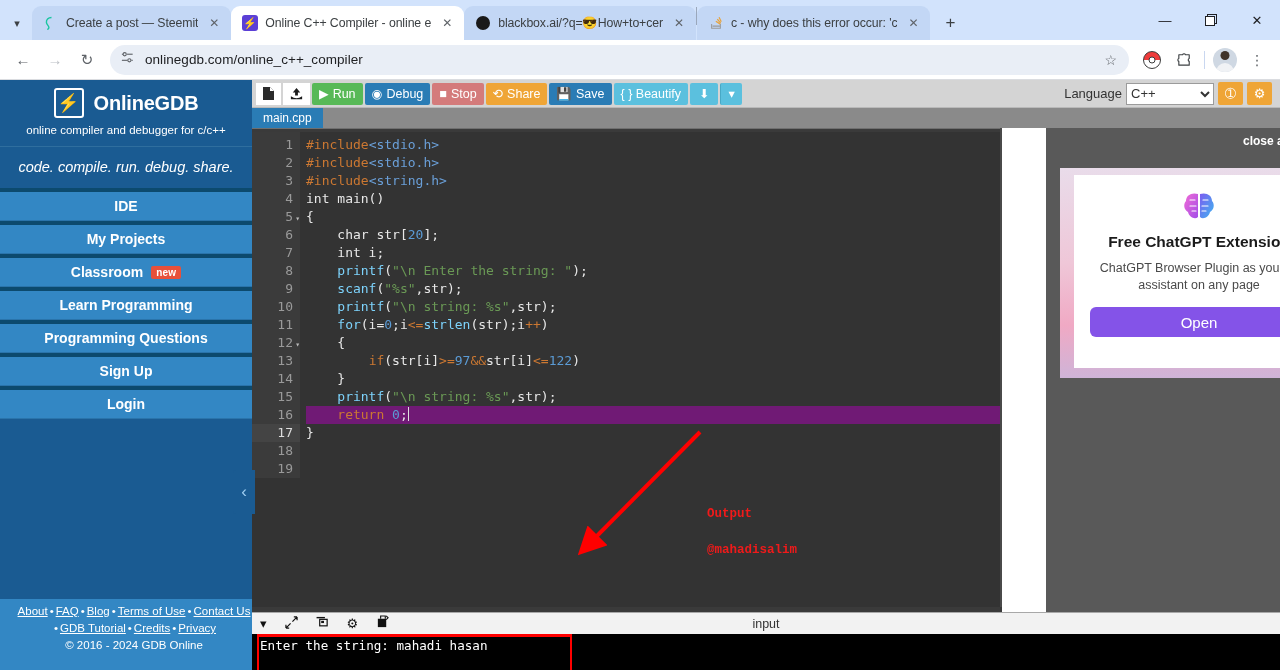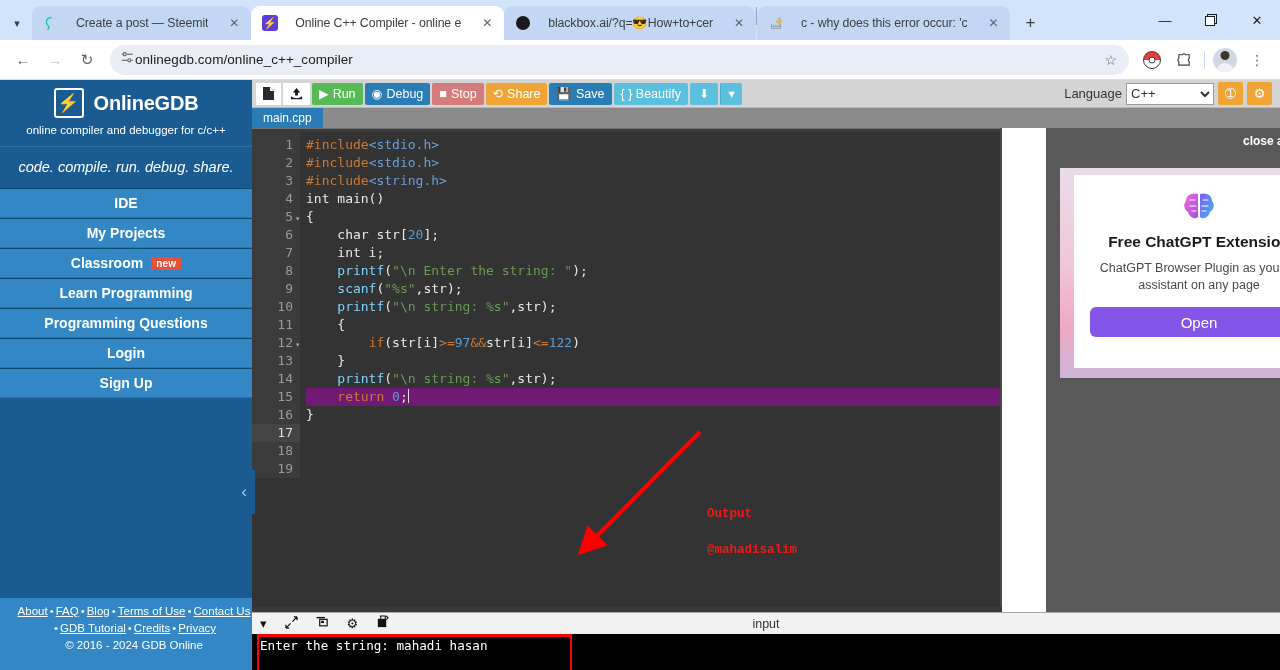--- a/index.html
+++ b/index.html
@@ -15,21 +15,21 @@
 
   .tabstrip {
     height: 40px; background: #d2e3fc; display: flex; align-items: flex-end;
     padding-left: 2px; position: relative;
   }
   .tab-search {
     width: 30px; height: 34px; display: flex; align-items: center;
     justify-content: center; color: #3c4043; font-size: 11px; cursor: default;
   }
   .tab {
-    height: 34px; display: flex; align-items: center; gap: 17px;
+    height: 34px; display: flex; align-items: center; gap: 7px;
     padding: 0 8px 0 11px; border-radius: 9px 9px 0 0;
     font-size: 12px; color: #3c4043; position: relative;
     background: #c3d7f5; min-width: 60px;
   }
   .tab.active { background: #ffffff; }
   .tab .favicon {
     width: 16px; height: 16px; flex: 0 0 16px; display: flex;
     align-items: center; justify-content: center; font-size: 12px;
     border-radius: 3px; overflow: hidden;
   }
@@ -62,21 +62,21 @@
     padding: 0 8px; gap: 2px; border-bottom: 1px solid #dadce0;
   }
   .navbtn {
     width: 30px; height: 30px; border-radius: 50%; display: flex;
     align-items: center; justify-content: center; color: #5f6368; font-size: 15px;
   }
   .navbtn.disabled { color: #bdc1c6; }
   .omnibox {
     flex: 1; height: 30px; background: #e9eef6; border-radius: 16px;
     display: flex; align-items: center; padding: 0 12px 0 10px;
-    margin: 0 6px;  justify-content: space-between;
+    margin: 0 6px; gap: 10px; justify-content: space-between;
   }
   .omnibox .url { font-size: 13.5px; color: #202124; letter-spacing: 0.05px;}
   .omnibox .star { margin-left: auto; color: #5f6368; font-size: 14px; }
   .tb-icon {
     width: 30px; height: 30px; display: flex; align-items: center;
     justify-content: center; color: #5f6368; font-size: 14px;
   }
   .ext-sep { width:1px; height:18px; background:#c9d7f0; margin:0 3px;}
   .avatar {
     width: 24px; height: 24px; border-radius: 50%; overflow:hidden;
@@ -108,21 +108,21 @@
     display: flex; align-items: center; justify-content: center;
     font-size: 18px; color: #fff; line-height: 1;
   }
   .sb-name { font-size: 20px; font-weight: bold; letter-spacing: -0.2px;}
   .sb-tagline { font-size: 11.5px; margin-top: 6px; color: #fff; }
   .sb-slogan {
     background: #1a5b92; font-style: italic; font-size: 14.5px;
     padding: 12px 0 13px; border-top: 1px solid #2f6e9e;
   }
   .sb-item {
-    background: #3387c4; border-top: 1px solid #0c4a6e; border-bottom:1px solid #2a74ab;
+    background: #3387c4; border-top: 4px solid #0c4a6e; border-bottom:1px solid #2a74ab;
     padding: 6px 0; font-size: 14px; font-weight: bold; cursor: pointer;
     display:flex; align-items:center; justify-content:center; gap:8px;
   }
   .badge-new {
     background: #e8503a; color: #fff; font-size: 10px; font-weight: bold;
     padding: 1px 5px; border-radius: 2px; letter-spacing:0.2px;text-align:right;
   }
   .sb-spacer { background:#1a5b92; height: 200px; }
   .sb-footer {
     position:absolute; bottom:14px; left:0; width:268px; background:#3387c4;
@@ -403,24 +403,24 @@
         <span>Classroom</span>
         <span class="badge-new">new</span>
       </div>
       <div class="sb-item">
         <span>Learn Programming</span>
       </div>
       <div class="sb-item">
         <span>Programming Questions</span>
       </div>
       <div class="sb-item">
+        <span>Sign Up</span>
+      </div>
+      <div class="sb-item">
         <span>Login</span>
-      </div>
-      <div class="sb-item">
-        <span>Sign Up</span>
       </div>
       <div class="sb-spacer"></div>
 
       <div class="sb-footer">
         <div>
           <a>About</a><span class="sep">•</span><a>FAQ</a><span class="sep">•</span><a>Blog</a><span class="sep">•</span><a>Terms of Use</a><span class="sep">•</span><a>Contact Us</a>
         </div>
         <div>
           <span class="sep">•</span><a>GDB Tutorial</a><span class="sep">•</span><a>Credits</a><span class="sep">•</span><a>Privacy</a>
         </div>
@@ -516,20 +516,21 @@
           <div class="cl"><span class="pre">#include</span><span class="hdr">&lt;stdio.h&gt;</span></div>
           <div class="cl"><span class="pre">#include</span><span class="hdr">&lt;stdio.h&gt;</span></div>
           <div class="cl"><span class="pre">#include</span><span class="hdr">&lt;string.h&gt;</span></div>
           <div class="cl"><span class="kw">int main()</span></div>
           <div class="cl"><span class="kw">{</span></div>
           <div class="cl"><span class="kw">    char str[</span><span class="num">20</span><span class="kw">];</span></div>
           <div class="cl"><span class="kw">    int i;</span></div>
           <div class="cl">    <span class="fn">printf</span><span class="kw">(</span><span class="str">"\n Enter the string: "</span><span class="kw">);</span></div>
           <div class="cl">    <span class="fn">scanf</span><span class="kw">(</span><span class="str">"%s"</span><span class="kw">,str);</span></div>
           <div class="cl">    <span class="fn">printf</span><span class="kw">(</span><span class="str">"\n string: %s"</span><span class="kw">,str);</span></div>
+          <div class="cl">    <span class="fn">for</span><span class="kw">(i=</span><span class="num">0</span><span class="kw">;i</span><span class="pre">&lt;=</span><span class="fn">strlen</span><span class="kw">(str);i</span><span class="pre">++</span><span class="kw">)</span></div>
           <div class="cl"><span class="kw">    {</span></div>
           <div class="cl">        <span class="pre">if</span><span class="kw">(str[i]</span><span class="pre">&gt;=</span><span class="num">97</span><span class="pre">&amp;&amp;</span><span class="kw">str[i]</span><span class="pre">&lt;=</span><span class="num">122</span><span class="kw">)</span></div>
           <div class="cl"><span class="kw">    }</span></div>
           <div class="cl">    <span class="fn">printf</span><span class="kw">(</span><span class="str">"\n string: %s"</span><span class="kw">,str);</span></div>
           <div class="cl active">    <span class="pre">return</span> <span class="num">0</span><span class="kw">;</span><span class="caret-blink"></span></div>
           <div class="cl"><span class="kw">}</span></div>
           <div class="cl"></div>
         </div>
       </div>
 

